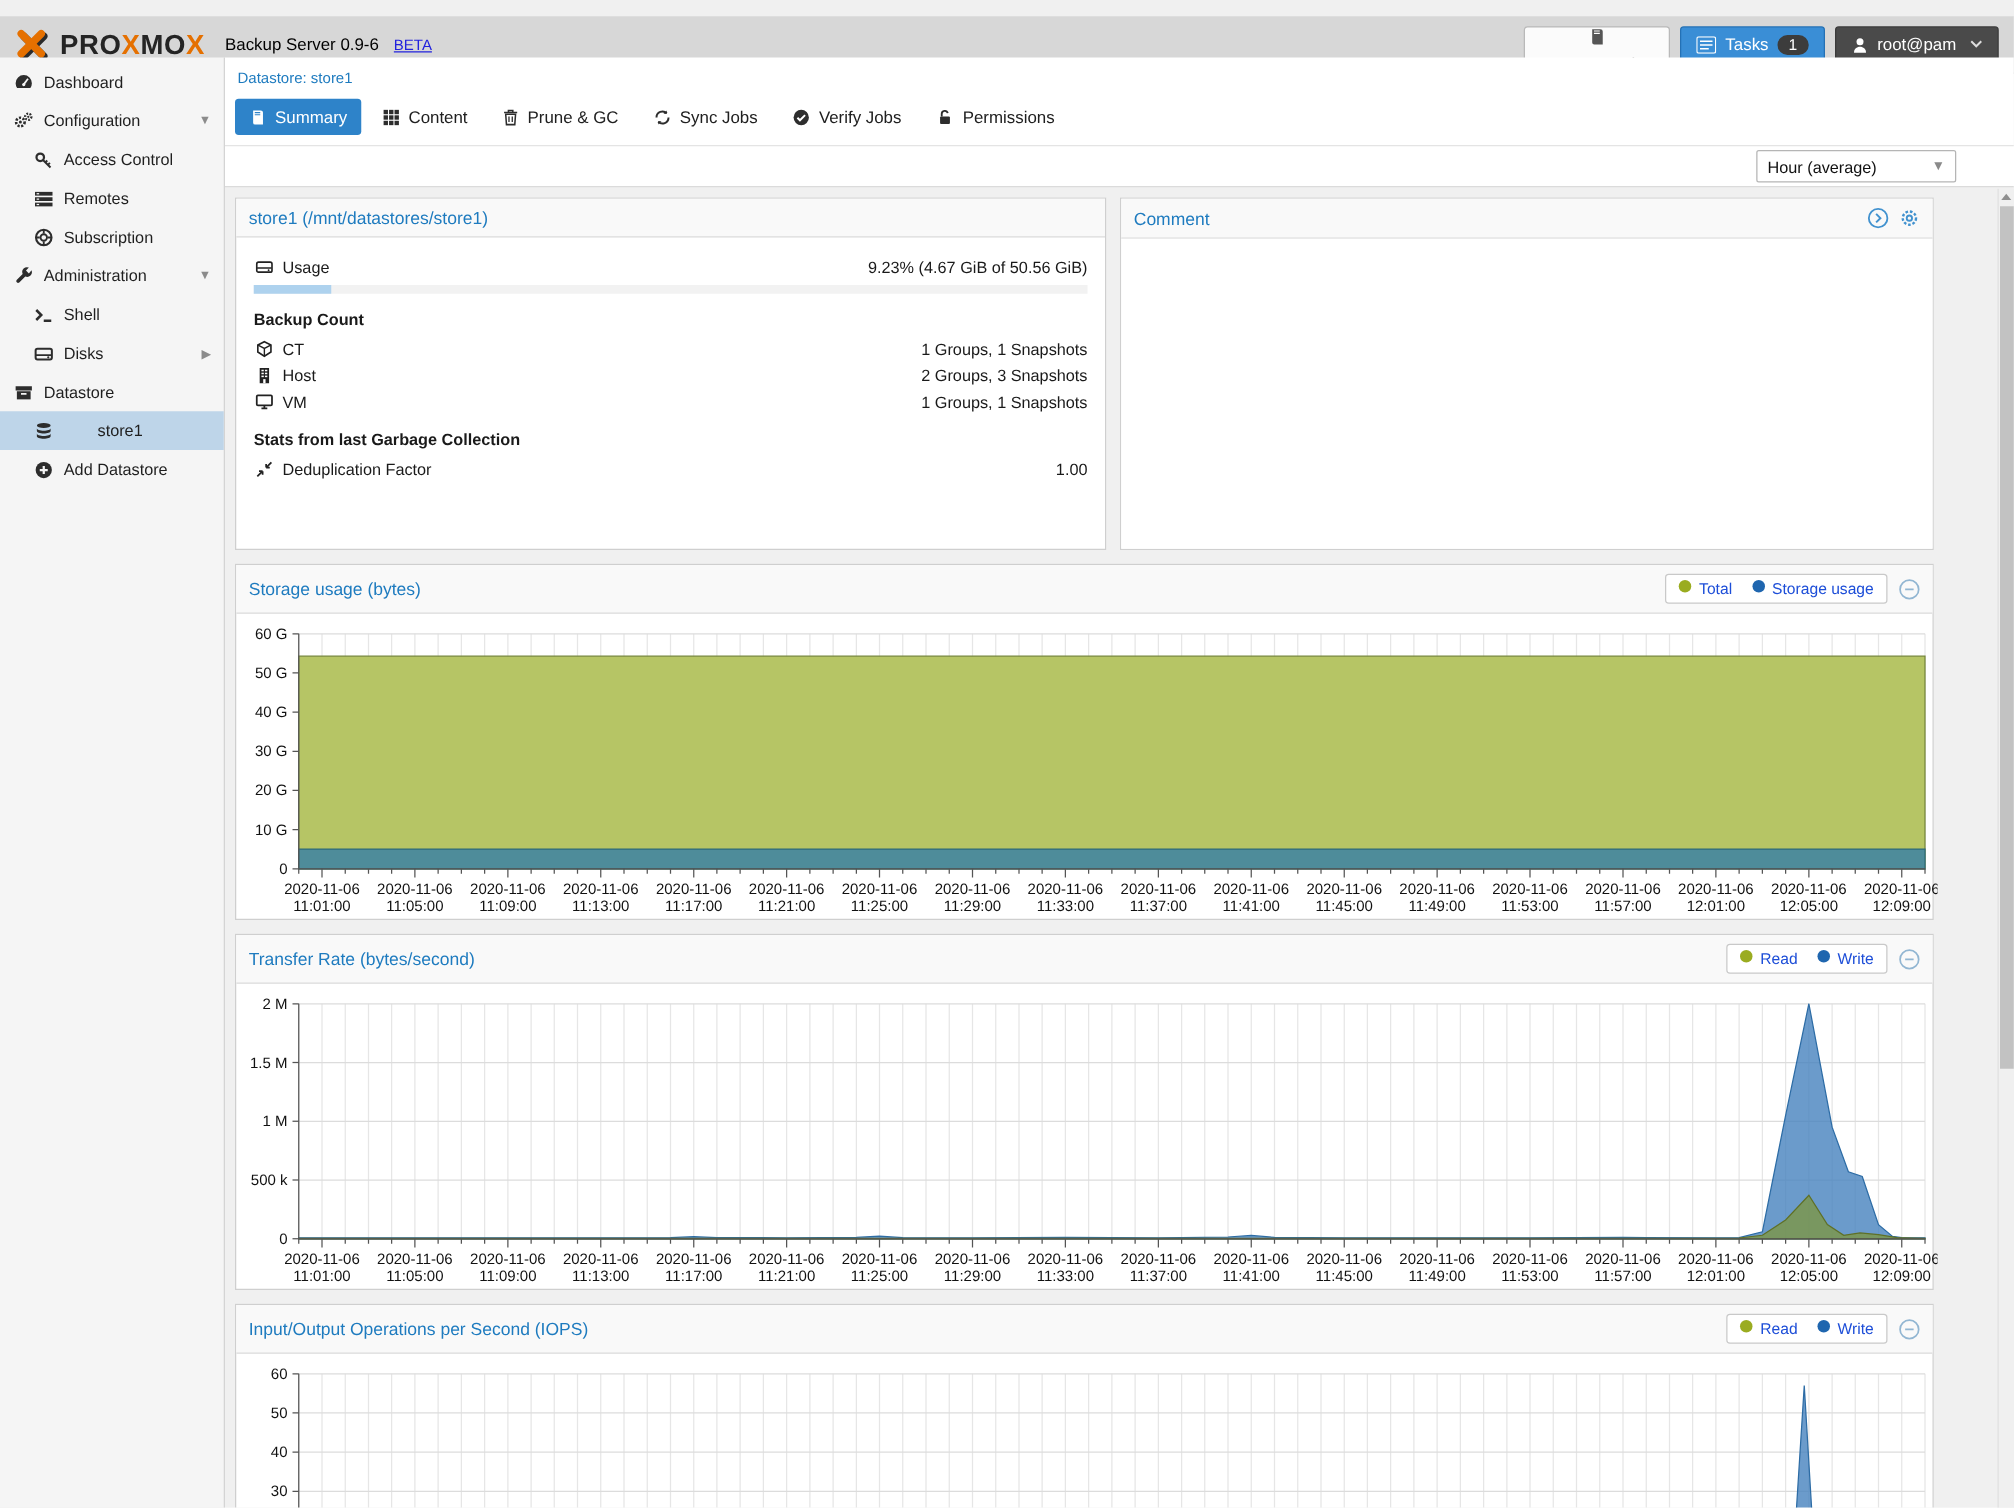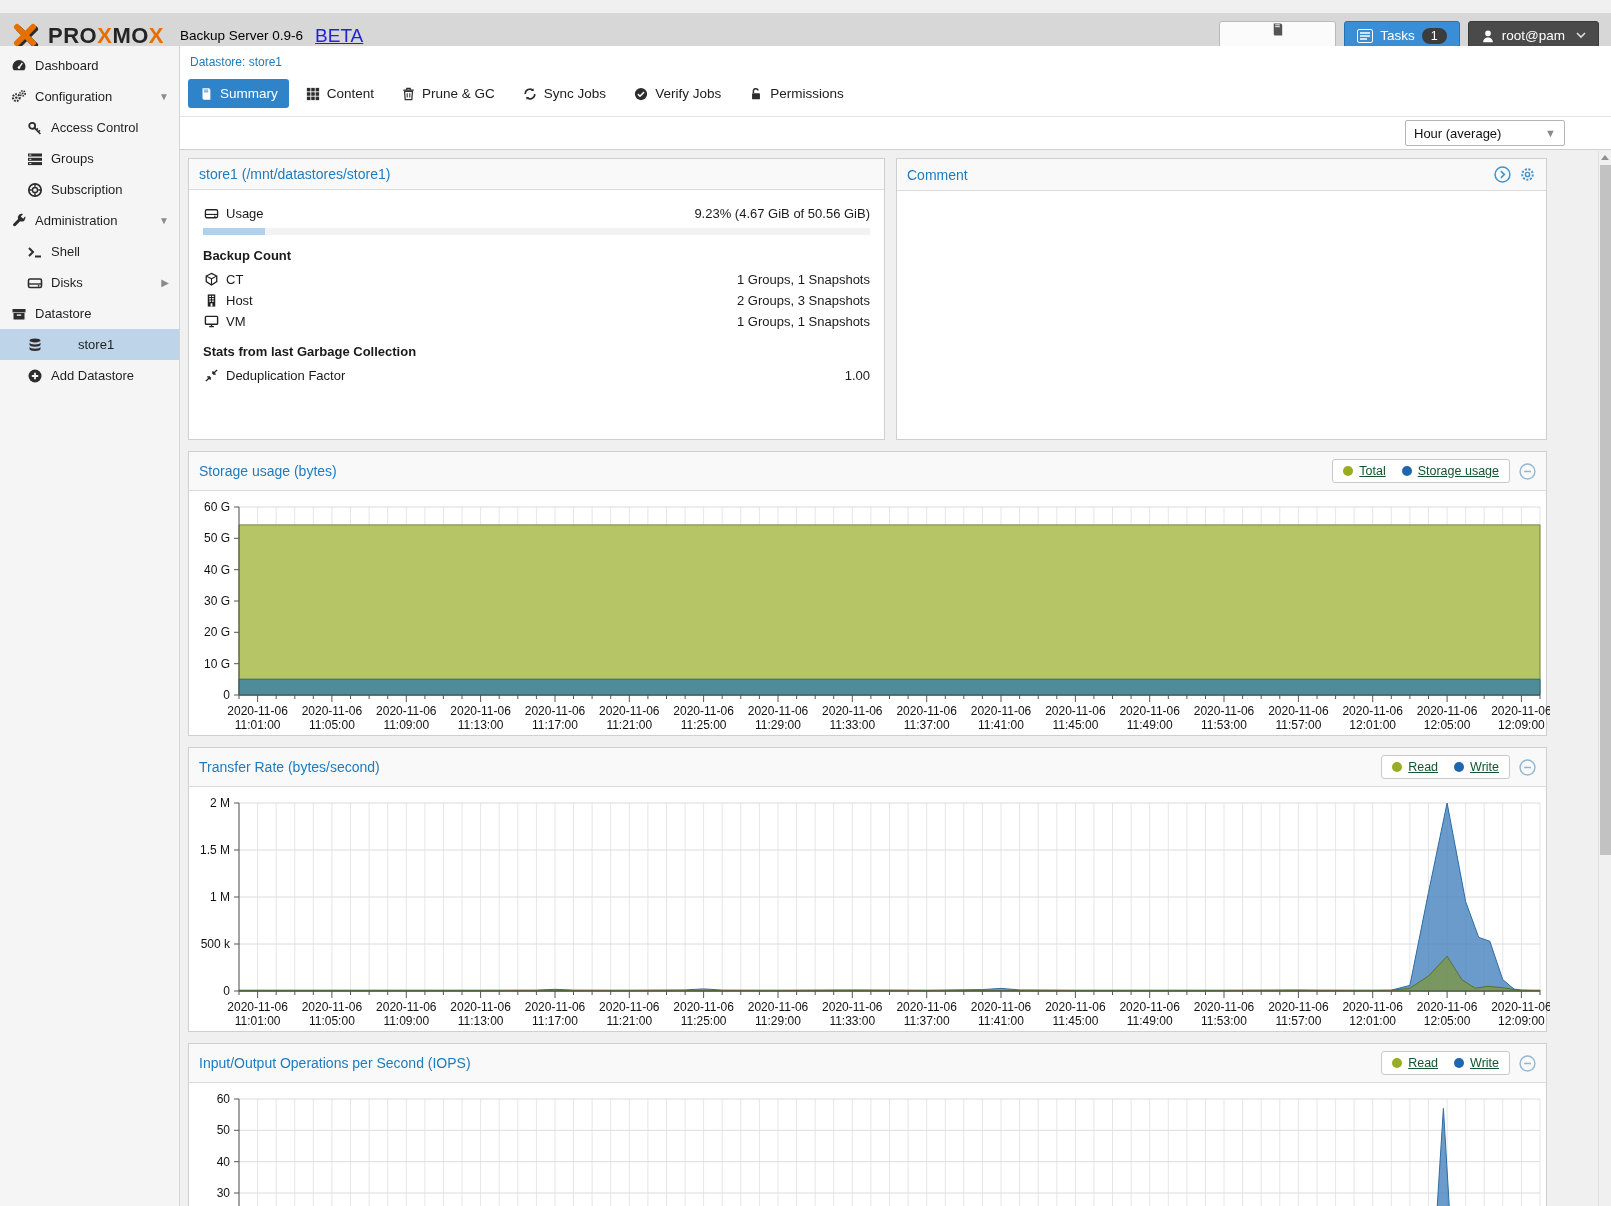--- a/index.html
+++ b/index.html
@@ -3,21 +3,21 @@
 <meta charset="utf-8">
 <style>
   * { box-sizing: border-box; margin: 0; padding: 0; }
   html,body { width:1611px; height:1206px; overflow:hidden; font-family:"Liberation Sans",sans-serif; font-size:13px; color:#1a1a1a; background:#f0f0f0; }
   
   .topbar { position:absolute; top:0; left:0; right:0; height:46px; background:#d7d7d7; border-bottom:1px solid #bdbdbd; display:flex; align-items:center; padding:0 12px;margin-top:13px; }
   .logo-wrap { display:flex; align-items:center; gap:6px; }
   .brand { font-size:22px; font-weight:bold; letter-spacing:0.5px; color:#242424; }
   .brand .bx { color:#e57000; }
   .product { margin-left:10px; font-size:13.5px; color:#000; }
-  .beta { margin-left:6px; font-size:19px; color:#2222dd; text-decoration:underline; cursor:pointer; }
+  .beta { margin-left:6px; font-size:12px; color:#2222dd; text-decoration:underline; cursor:pointer; }
   .topbar-right { margin-left:auto; display:flex; align-items:center; gap:8px; }
   .tb-btn { display:flex; align-items:center; gap:7px; height:30px; padding:0 12px; border-radius:3px; font-size:13.5px; cursor:pointer; }
   .tb-doc { background:#fbfbfb; border:1px solid #b9b9b9; color:#222;flex-direction:column; }
   .tb-tasks { background:#3a8ed6; border:1px solid #2471b5; color:#fff;justify-content:center; }
   .badge { background:#3c3c3c; color:#fff; border-radius:9px; padding:1px 9px; font-size:12.5px; }
   .tb-user { background:#4a4a4a; border:1px solid #3a3a3a; color:#fff; }
   .icon { display:inline-flex; align-items:center; justify-content:center; }
   
   .sidebar { position:absolute; top:46px; left:0; bottom:0; width:180px; background:#f5f5f5; border-right:1px solid #d4d4d4; padding-top:4px; }
   .side-item { display:flex; align-items:center; gap:8px; height:31px; padding:0 10px; cursor:pointer; color:#1f1f1f; }
@@ -49,21 +49,21 @@
   .store-body { padding:12px 14px; }
   .srow { display:flex; align-items:center; height:20px; margin:1px 0; }
   .srow .icon { width:17px; color:#222; margin-right:6px; }
   .srow .val { margin-left:auto; }
   .sec-title { font-weight:bold; margin:13px 0 6px 0; }
   .progress { height:7px; background:#f2f2f2; margin:5px 0 2px 0; }
   .progress .fill { height:100%; background:#aed2ee; }
   
   .chart-panel { margin-top:11px; }
   .legend { display:flex; align-items:center; gap:16px; background:#fff; border:1px solid #c9c9c9; border-radius:3px; padding:4px 10px; margin-left:auto; }
-  .leg-item { display:flex; align-items:center; gap:6px; font-size:12.5px; color:#14532d; cursor:pointer;text-decoration:underline; }
+  .leg-item { display:flex; align-items:flex-start; gap:6px; font-size:12.5px; color:#1d4ed8; cursor:pointer; }
   .dot { width:10px; height:10px; border-radius:50%; display:inline-block; }
   .collapse { margin-left:9px; color:#92b6d2; cursor:pointer; display:inline-flex; }
   .chart-body { padding:6px 4px 2px 4px; }
   
   .vscroll { position:absolute; top:105px; right:0; bottom:0; width:13px; background:#f0f0f0; border-left:1px solid #e0e0e0; }
   .vs-up { height:13px; display:flex; align-items:center; justify-content:center; cursor:pointer; }
   .vs-up:after { content:""; border-left:4px solid transparent; border-right:4px solid transparent; border-bottom:5px solid #8f8f8f; }
   .vs-thumb { position:absolute; top:14px; left:1px; width:11px; height:690px; background:#c2c2c2; cursor:pointer; }
   svg { display:block; }
 </style>
@@ -161,21 +161,21 @@
     <span class="icon">
         <svg width="16" height="16" viewBox="0 0 16 16">
           <rect x="1" y="2.5" width="14" height="3" fill="#2d2d2d"></rect>
           <rect x="1" y="6.8" width="14" height="3" fill="#2d2d2d"></rect>
           <rect x="1" y="11.1" width="14" height="3" fill="#2d2d2d"></rect>
           <rect x="2.3" y="3.5" width="2" height="1" fill="#f5f5f5"></rect>
           <rect x="2.3" y="7.8" width="2" height="1" fill="#f5f5f5"></rect>
           <rect x="2.3" y="12.1" width="2" height="1" fill="#f5f5f5"></rect>
         </svg>
       </span>
-    <span>Groups</span>
+    <span>Remotes</span>
   </div>
   <div class="side-item lvl2">
     <span class="icon">
         <svg width="16" height="16" viewBox="0 0 16 16">
           <circle cx="8" cy="8" r="6.2" fill="none" stroke="#2d2d2d" stroke-width="1.7"></circle>
           <circle cx="8" cy="8" r="2.6" fill="none" stroke="#2d2d2d" stroke-width="1.5"></circle>
           <path d="M8 1.8v3M8 11.2v3M1.8 8h3M11.2 8h3" stroke="#2d2d2d" stroke-width="1.5"></path>
         </svg>
       </span>
     <span>Subscription</span>

